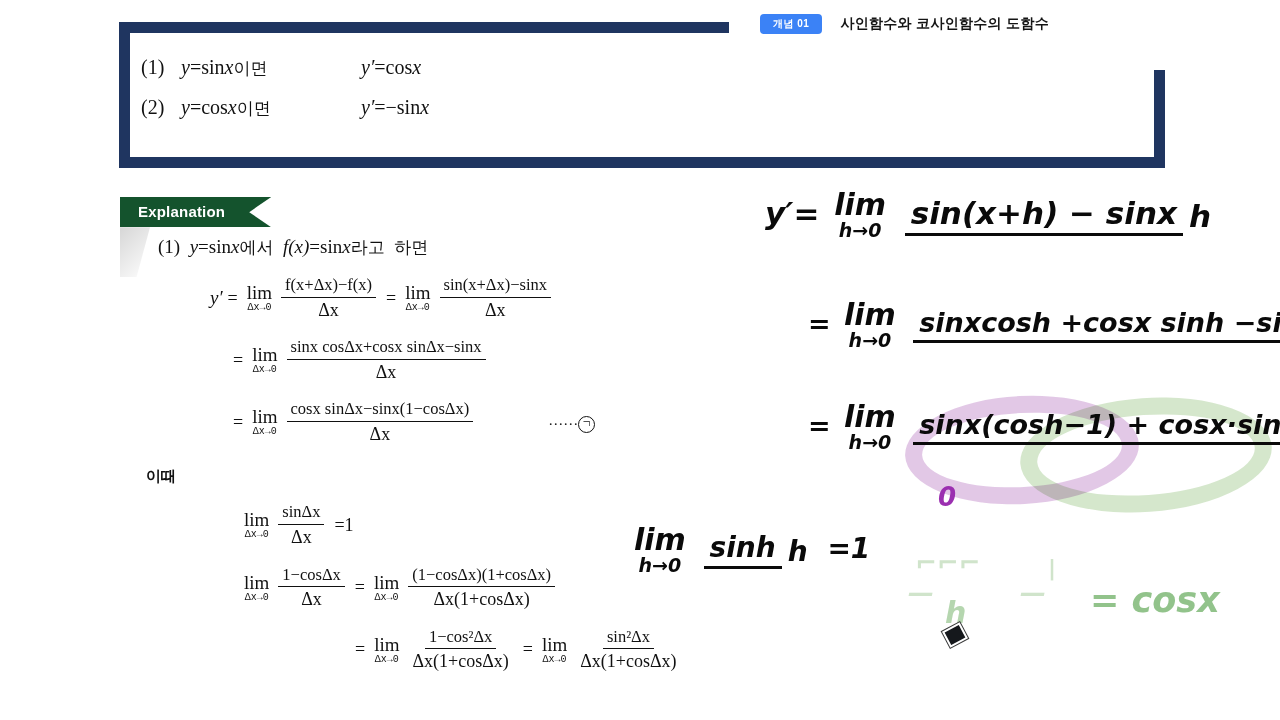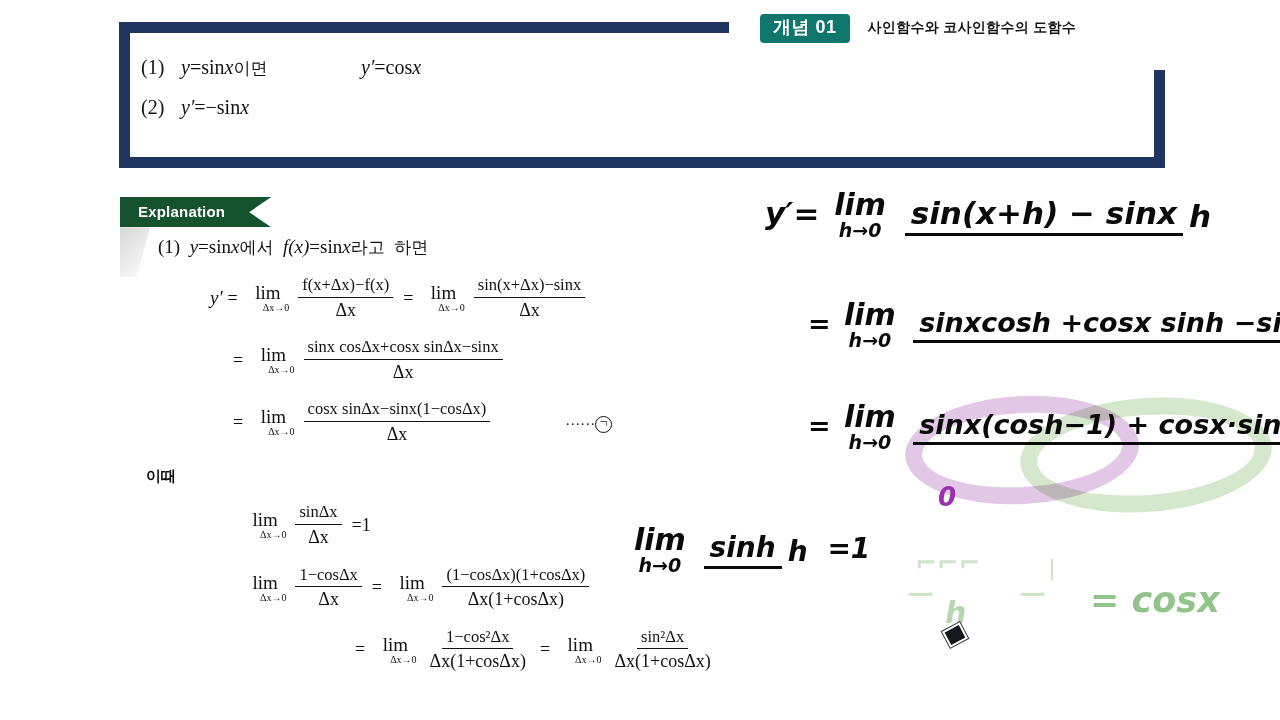--- a/index.html
+++ b/index.html
@@ -28,23 +28,23 @@
   .header-row {
     position: absolute;
     left: 760px;
     top: 14px;
     display: flex;
     align-items: center;
     gap: 18px;
     white-space: nowrap;
   }
   .concept-badge {
-    background: #0f766e;
+    background: #3b82f6;
     color: #ffffff;
-    font-size: 18px;
+    font-size: 10px;
     font-weight: 700;
     letter-spacing: 0.5px;
     padding: 4px 13px 5px 13px;
     border-radius: 4px;
     line-height: 1.1;
   }
   .concept-title {
     font-size: 14px;
     font-weight: 700;
     color: #141414;
@@ -182,21 +182,21 @@
     white-space: nowrap;
   }
   .lim {
     display: inline-flex;
     flex-direction: column;
     align-items: center;
     margin: 0 4px;
     line-height: 1;
   }
   .lim .lim-top { font-size: 19px; font-family: "Liberation Serif", serif; }
-  .lim .lim-sub { font-size: 10px; margin-top: 1px; font-family: Liberation Serif, serif; margin-left: 16px; }
+  .lim .lim-sub { font-size: 10px; margin-top: 1px; font-family: Liberation Mono, monospace; }
   .frac {
     display: inline-flex;
     flex-direction: column;
     align-items: center;
     margin: 0 5px;
     vertical-align: middle;
   }
   .frac .num {
     padding: 0 4px 1px 4px;
     border-bottom: 1.3px solid #111;
@@ -333,20 +333,21 @@
     <div class="fb-inner">
 
       <div class="fb-line">
         <span class="fb-num">(1)</span>
         <span class="fb-eq-left"><span class="mi">y</span><span class="mo">=</span><span class="mo">sin</span><span class="mi">x</span><span class="kr">이면</span></span>
         <span class="fb-eq-right"><span class="mi">y′</span><span class="mo">=</span><span class="mo"></span><span class="mo">cos</span><span class="mi">x</span></span>
       </div>
 
       <div class="fb-line">
         <span class="fb-num">(2)</span>
+        <span class="fb-eq-left"><span class="mi">y</span><span class="mo">=</span><span class="mo">cos</span><span class="mi">x</span><span class="kr">이면</span></span>
         <span class="fb-eq-right"><span class="mi">y′</span><span class="mo">=</span><span class="mo">−</span><span class="mo">sin</span><span class="mi">x</span></span>
       </div>
 
     </div>
   </div>
 
   <div class="expl-wrap">
     <div class="expl-banner">
       <span>Explanation</span>
       <span class="expl-notch"></span>

